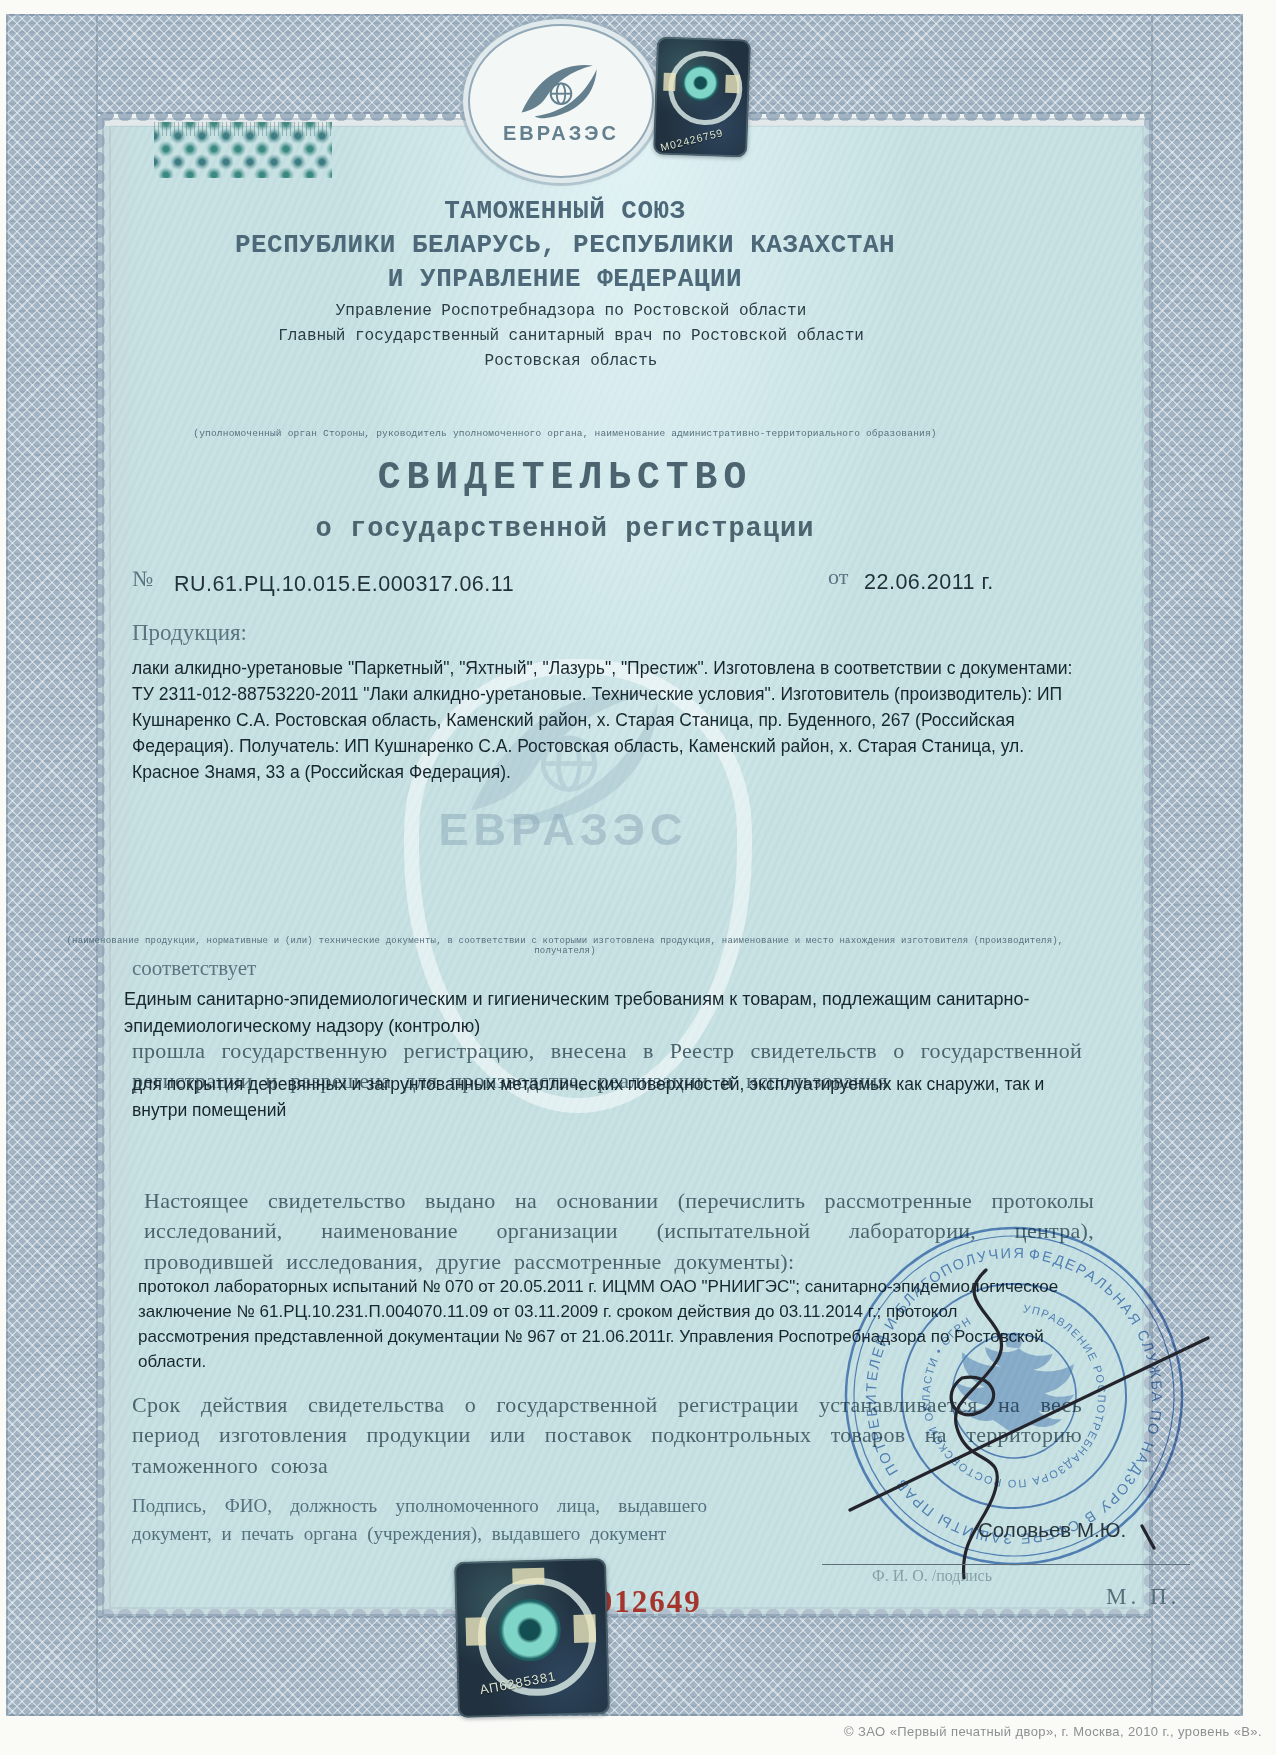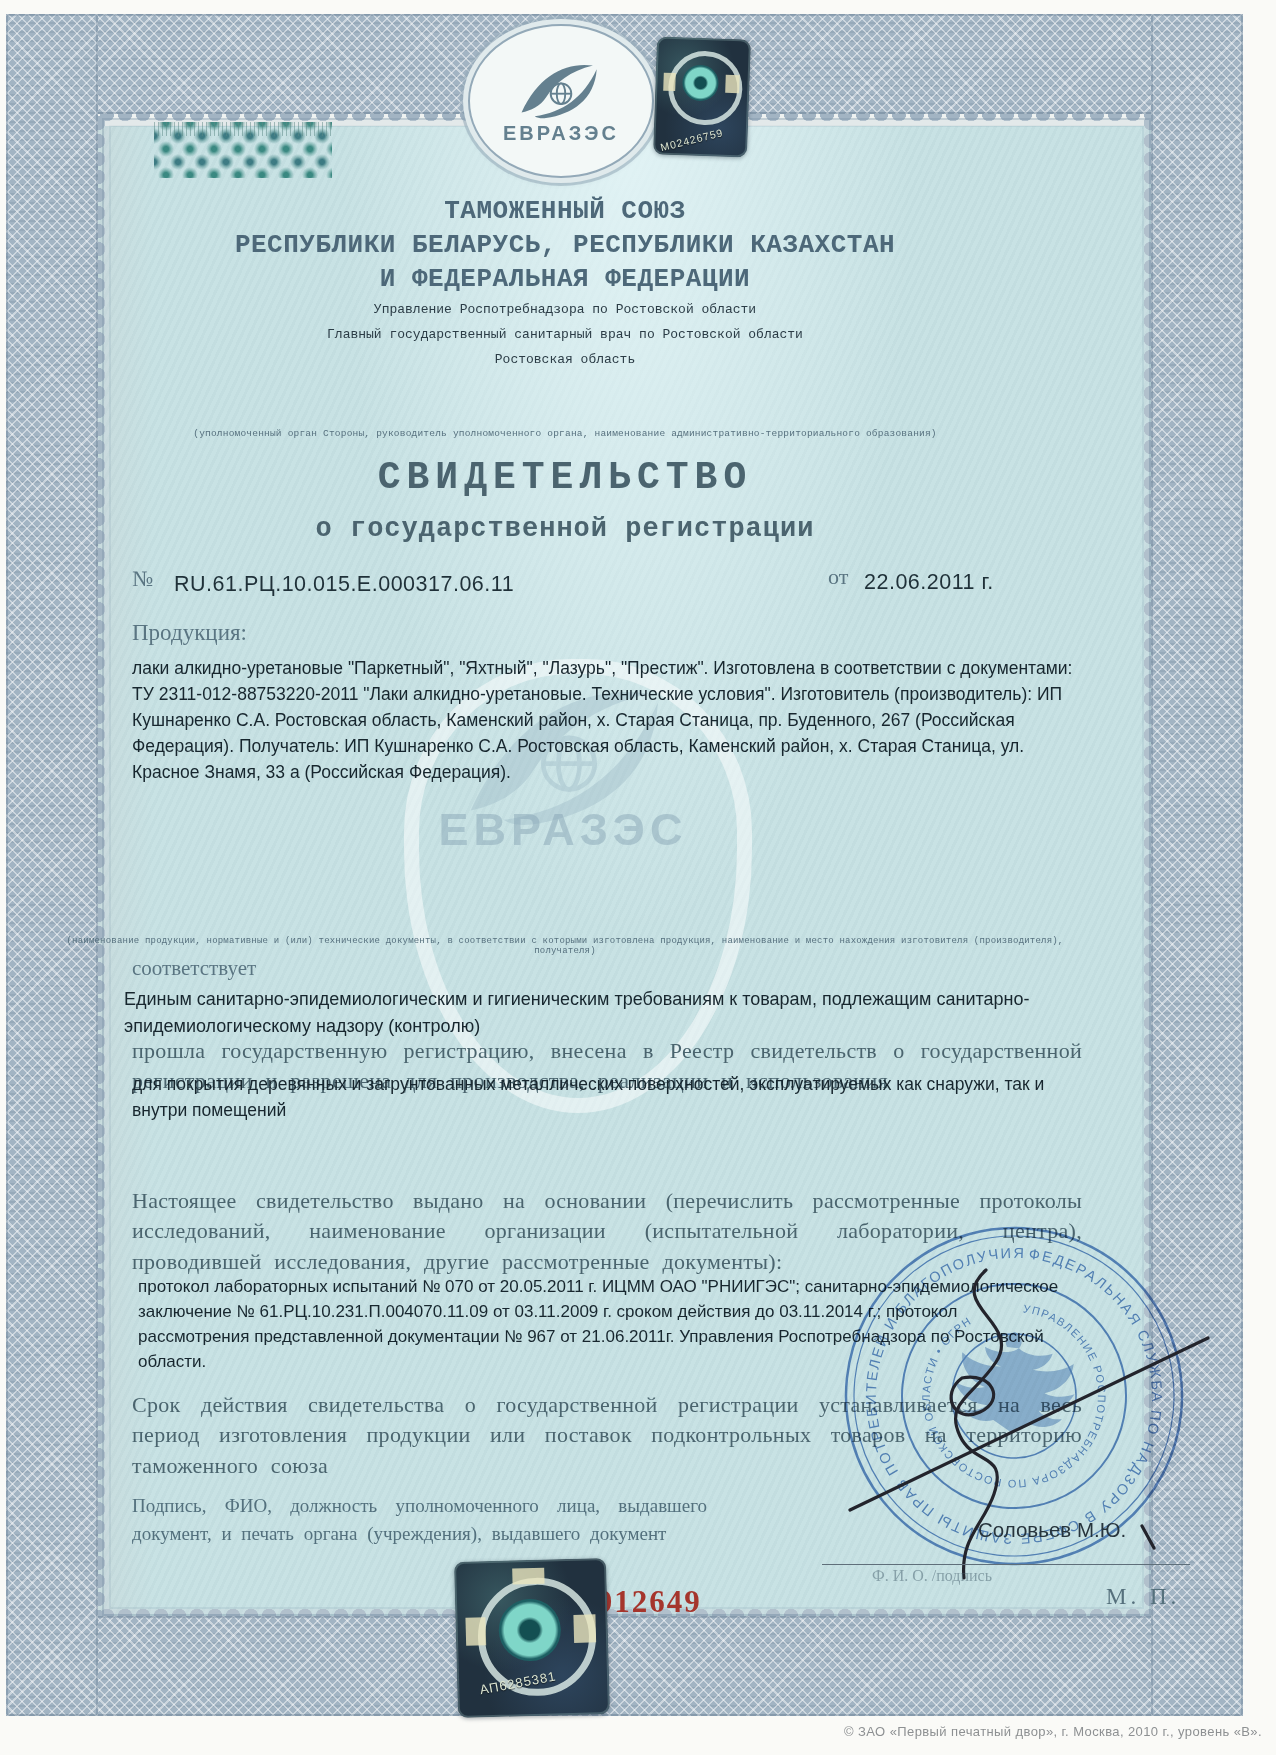--- a/index.html
+++ b/index.html
@@ -111,21 +111,21 @@
   .wm-logo{position:absolute;left:446px;top:660px;width:234px;height:156px;opacity:.4;z-index:1;}
   .wm-text{
     position:absolute;left:388px;top:790px;width:338px;text-align:center;
     font-weight:bold;font-size:45px;letter-spacing:5px;color:rgba(134,164,179,.48);z-index:1;
   }
   
   .serif{font-family:"Liberation Serif","DejaVu Serif",serif;}
   .t{position:absolute;z-index:3;}
   .center{left:50px;width:1030px;text-align:center;font-family:Liberation Mono, monospace;}
   .union{font-weight:bold;font-size:26px;color:#4d6879;letter-spacing:.5px;}
-  .auth{font-size:13px;color:#2b3c46;}
+  .auth{font-size:16px;color:#2b3c46;margin-left:6px;}
   .tiny{font-size:9.5px;color:#56707e;letter-spacing:.2px;}
   .big-title{font-weight:bold;font-size:38px;letter-spacing:6px;color:#4b646f;}
   .sub-title{font-weight:bold;font-size:27px;letter-spacing:1px;color:#4b646f;}
   .label-serif{font-size:22px;color:#5a7582;}
   .mono-num{font-size:21.5px;color:#1f3038;letter-spacing:.5px;}
   .body-sans{font-size:17.5px;line-height:1.48;color:#17262e;}
   .body-serif{font-size:22px;line-height:1.38;color:#4a646e;text-align:justify;word-spacing:7px;letter-spacing:.3px;}
   
   .stamp{position:absolute;left:836px;top:1218px;width:356px;height:356px;z-index:4;
     transform:rotate(6deg);mix-blend-mode:multiply;opacity:.85;}
@@ -188,21 +188,21 @@
     <div class="ring"></div>
     <div class="donut"></div>
     <div class="tab tab1"></div>
     <div class="tab tab2"></div>
     <div class="holo-num">М02426759</div>
   </div>
 </div>
 
 <div class="t serif center union" style="top:196px">ТАМОЖЕННЫЙ СОЮЗ</div>
 <div class="t serif center union" style="top:230px">РЕСПУБЛИКИ БЕЛАРУСЬ, РЕСПУБЛИКИ КАЗАХСТАН</div>
-<div class="t serif center union" style="top:264px">И ФЕДЕРАЛЬНАЯ ФЕДЕРАЦИИ</div>
+<div class="t serif center union" style="top:264px">И УПРАВЛЕНИЕ ФЕДЕРАЦИИ</div>
 
 <div class="t center auth" style="top:302px">Управление Роспотребнадзора по Ростовской области</div>
 <div class="t center auth" style="top:327px">Главный государственный санитарный врач по Ростовской области</div>
 <div class="t center auth" style="top:352px">Ростовская область</div>
 
 <div class="t serif center tiny" style="top:428px">(уполномоченный орган Стороны, руководитель уполномоченного органа, наименование административно-территориального образования)</div>
 
 <div class="t serif center big-title" style="top:456px">СВИДЕТЕЛЬСТВО</div>
 <div class="t serif center sub-title" style="top:514px">о государственной регистрации</div>
 
@@ -215,21 +215,21 @@
 <div class="t body-sans" style="left:132px;top:656px;width:948px">лаки алкидно-уретановые "Паркетный", "Яхтный", "Лазурь", "Престиж". Изготовлена в соответствии с документами: ТУ 2311-012-88753220-2011 "Лаки алкидно-уретановые. Технические условия". Изготовитель (производитель): ИП Кушнаренко С.А. Ростовская область, Каменский район, х. Старая Станица, пр. Буденного, 267 (Российская Федерация).  Получатель: ИП Кушнаренко С.А. Ростовская область, Каменский район, х. Старая Станица, ул. Красное Знамя, 33 а (Российская Федерация).</div>
 
 <div class="t serif center tiny" style="top:936px;font-size:9px">(наименование продукции, нормативные и (или) технические документы, в соответствии с которыми изготовлена продукция, наименование и место нахождения изготовителя (производителя), получателя)</div>
 
 <div class="t serif label-serif" style="left:132px;top:956px;font-size:21px">соответствует</div>
 <div class="t body-sans" style="left:124px;top:986px;width:910px;font-size:18px">Единым санитарно-эпидемиологическим и гигиеническим требованиям к товарам, подлежащим санитарно-эпидемиологическому надзору (контролю)</div>
 
 <div class="t serif body-serif" style="left:132px;top:1036px;width:950px">прошла государственную регистрацию, внесена в Реестр свидетельств о государственной регистрации и разрешена для производства, реализации и использования</div>
 <div class="t body-sans" style="left:132px;top:1072px;width:940px">для покрытия деревянных и загрунтованных металлических поверхностей, эксплуатируемых как снаружи, так и внутри помещений</div>
 
-<div class="t serif body-serif" style="left:132px;top:1186px;width:950px">Настоящее свидетельство выдано на основании (перечислить рассмотренные протоколы исследований, наименование организации (испытательной лаборатории, центра), проводившей исследования, другие рассмотренные документы):</div>
+<div class="t serif body-serif" style="left:144px;top:1186px;width:950px">Настоящее свидетельство выдано на основании (перечислить рассмотренные протоколы исследований, наименование организации (испытательной лаборатории, центра), проводившей исследования, другие рассмотренные документы):</div>
 <div class="t body-sans" style="left:138px;top:1274px;width:935px;font-size:17px">протокол лабораторных испытаний № 070 от 20.05.2011 г. ИЦММ ОАО "РНИИГЭС"; санитарно-эпидемиологическое заключение № 61.РЦ.10.231.П.004070.11.09 от 03.11.2009 г. сроком действия до 03.11.2014 г.; протокол рассмотрения представленной документации № 967 от 21.06.2011г. Управления Роспотребнадзора по Ростовской области.</div>
 
 <div class="t serif body-serif" style="left:132px;top:1390px;width:950px">Срок действия свидетельства о государственной регистрации устанавливается на весь период изготовления продукции или поставок подконтрольных товаров на территорию таможенного союза</div>
 
 <div class="t serif" style="left:132px;top:1492px;width:575px;font-size:19px;line-height:1.45;color:#53707d;text-align:justify;word-spacing:5px">Подпись, ФИО, должность уполномоченного лица, выдавшего документ, и печать органа (учреждения), выдавшего документ</div>
 
 <svg class="stamp" viewBox="0 0 356 356">
   <defs>
     <path id="stampOuter" d="M 178,40 a 138,138 0 1 1 -0.01,0"></path>
     <path id="stampInner" d="M 178,94 a 84,84 0 1 1 -0.01,0"></path>

